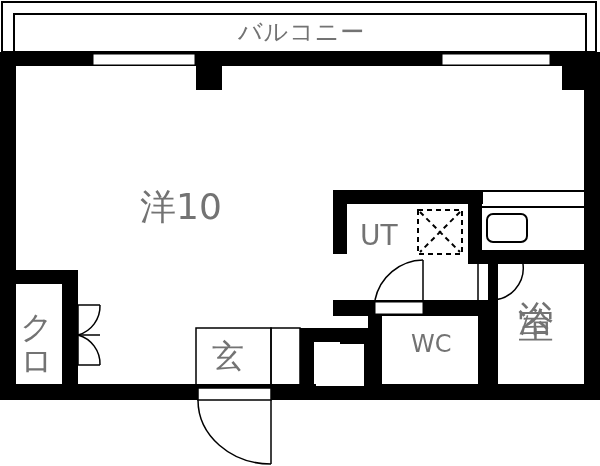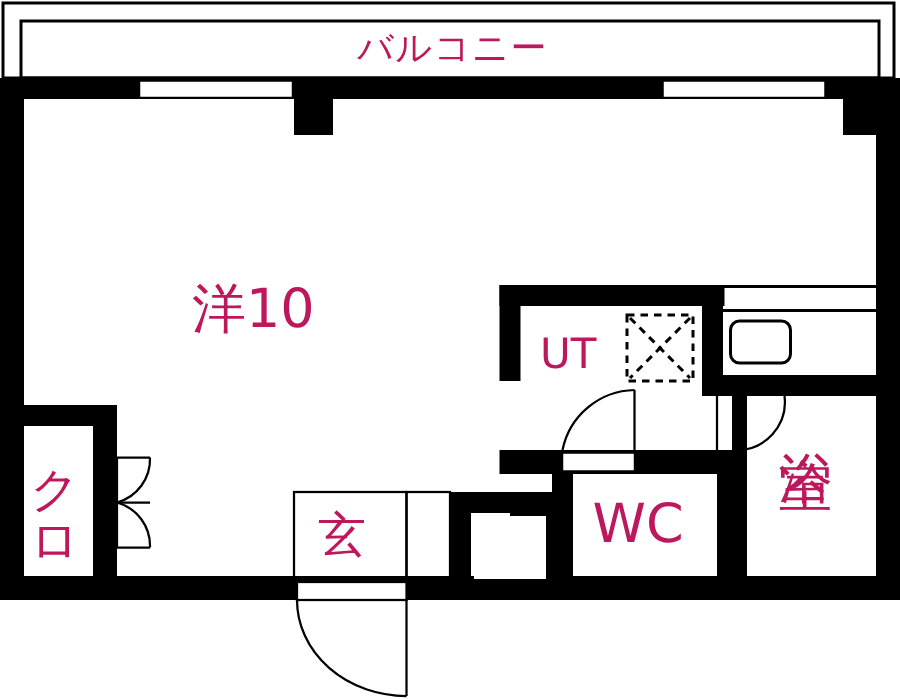--- a/index.html
+++ b/index.html
@@ -1,24 +1,24 @@
 <!DOCTYPE html>
 <html><head>
 <meta charset="utf-8">
 <style>
   html, body { margin:0; padding:0; background:#ffffff; }
   body { width:600px; height:466px; position:relative; overflow:hidden; font-family:"DejaVu Sans", sans-serif; }
   .plan { position:absolute; left:0; top:0; width:600px; height:466px; }
-  .lbl { position:absolute; color:#be185d; line-height:1; white-space:nowrap; }
+  .lbl { position:absolute; color:#737373; line-height:1; white-space:nowrap; }
   .lbl-balcony { left:238px; top:20px; font-size:24px; letter-spacing:1px; }
-  .lbl-western { left:128px; top:189px; font-size:36px; }
+  .lbl-western { left:140px; top:189px; font-size:36px; }
   .lbl-ut { left:360px; top:222px; font-size:28px; }
   .lbl-closet { left:21px; top:290px; font-size:32px; writing-mode:vertical-rl; text-orientation:upright; letter-spacing:4px; }
   .lbl-entrance { left:212px; top:340px; font-size:32px; }
-  .lbl-wc { left:395px; top:332px; font-size:36px; }
+  .lbl-wc { left:411px; top:332px; font-size:24px; }
   .lbl-bath { left:518px; top:272px; font-size:36px; writing-mode:vertical-rl; text-orientation:upright; letter-spacing:4px; }
 </style>
 </head>
 <body>
 
 <svg class="plan" viewBox="0 0 600 466" width="600" height="466">
 
   <g>
     <rect x="2" y="2" width="594" height="50" fill="none" stroke="#000" stroke-width="2"></rect>
     <rect x="14" y="14" width="572" height="38" fill="none" stroke="#000" stroke-width="2"></rect>

